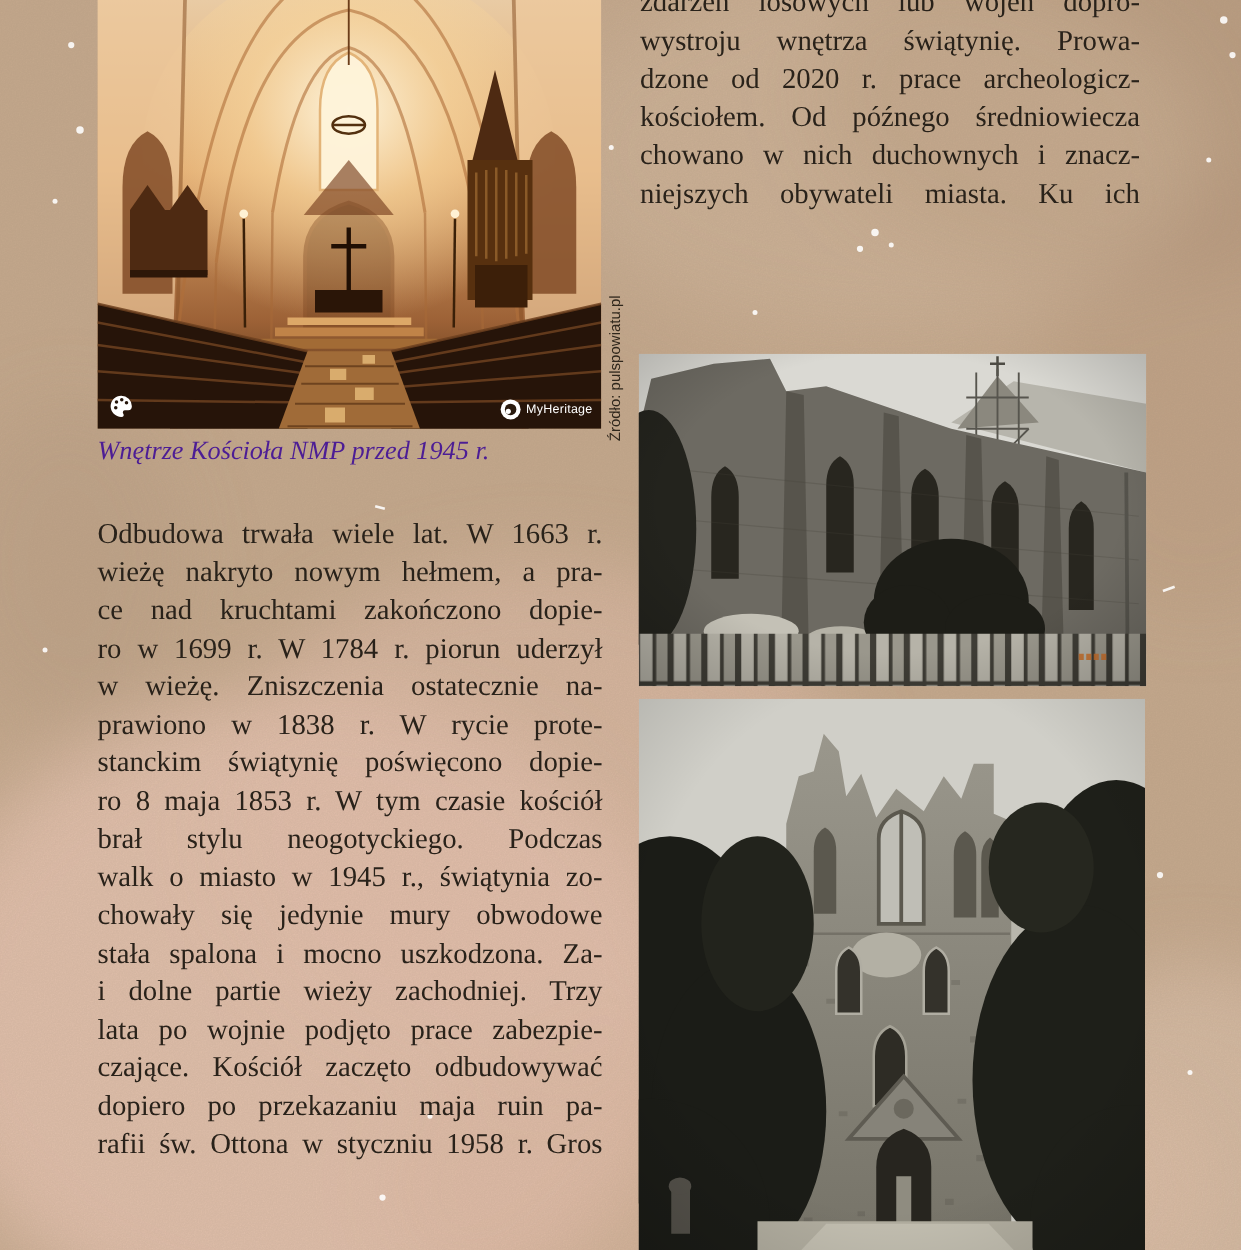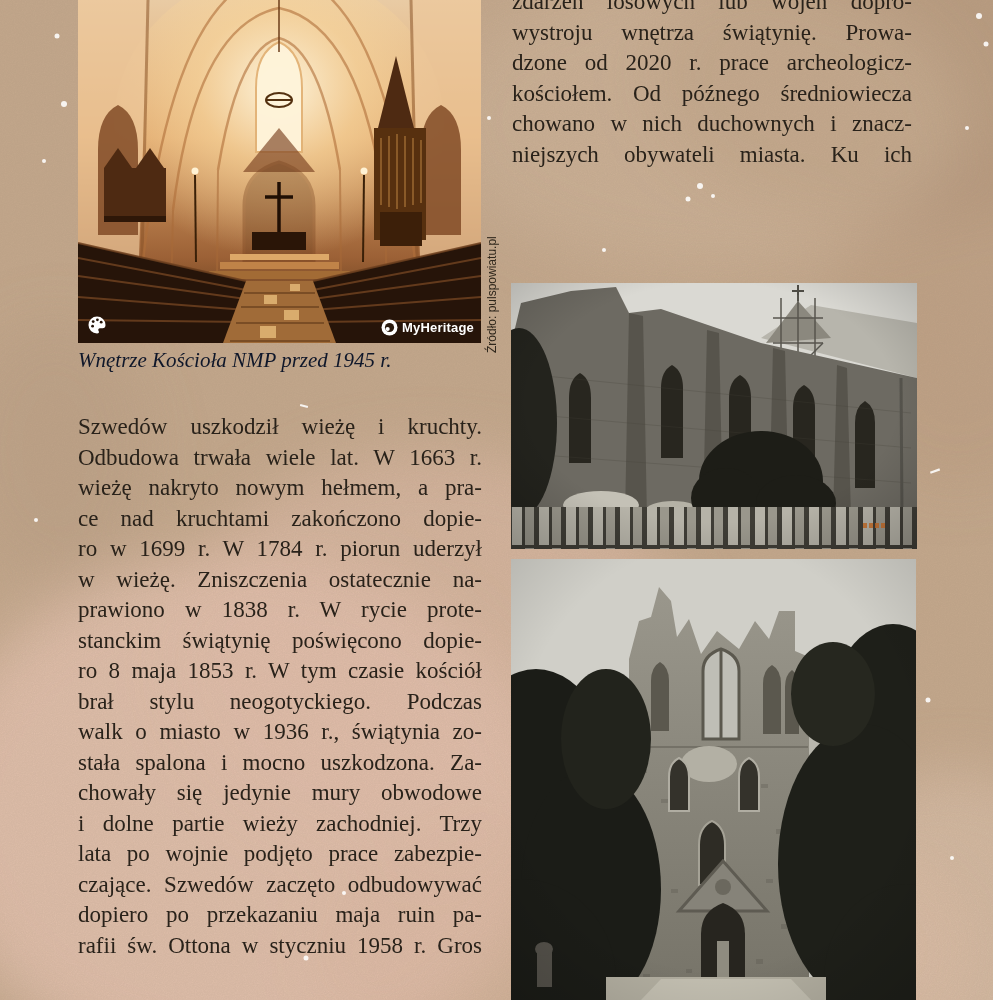--- a/index.html
+++ b/index.html
@@ -9,38 +9,38 @@
     background:#c7aa8e; font-family:"Liberation Serif", serif;
   }
   .texture { position:absolute; left:0; top:0; z-index:0; pointer-events:none; }
   figure.photo { position:absolute; z-index:1; }
   figure.photo svg { display:block; }
   .photo-interior { left:78px; top:0; width:403px; height:343px; }
   .photo-ruins1   { left:511px; top:283px; width:406px; height:266px; }
   .photo-ruins2   { left:511px; top:559px; width:405px; height:441px; }
   .caption {
     position:absolute; z-index:2; left:78px; top:348px; width:404px;
-    font-style:italic; font-size:21px; color:#0f172a;
+    font-style:italic; font-size:21px; color:#4c1d95;
   }
   .col {
     position:absolute; z-index:2; color:#29221a;
     font-size:23px; line-height:30.5px;
   }
   .col .tline { text-align:justify; text-align-last:justify; height:30.5px; }
   .col-left  { left:78px;  top:412px; width:404px; }
   .col-right { left:512px; top:-13px; width:400px; }
   .source-label {
     position:absolute; z-index:2; left:485px; top:353px;
     transform:rotate(-90deg); transform-origin:0 0; white-space:nowrap;
     font-family:"Liberation Sans", sans-serif; font-size:12px; color:#2f271c;
   }
   .mh-watermark {
     position:absolute; z-index:3; right:7px; bottom:7px;
     display:flex; align-items:center; gap:4px; color:#fff;
-    font-family:"Liberation Sans", sans-serif; font-size:13px; font-weight:700;
+    font-family:"Liberation Sans", sans-serif; font-size:10px; font-weight:400;
     letter-spacing:.2px;
   }
   .palette-wrap { position:absolute; z-index:3; left:9px; bottom:8px; }
 </style>
 </head>
 <body>
 
 <div class="page">
 
   <svg class="texture" width="993" height="1000" viewBox="0 0 993 1000">
@@ -219,36 +219,35 @@
   <div class="col col-right">
       <div class="tline">zdarzeń losowych lub wojen dopro-</div>
       <div class="tline">wystroju wnętrza świątynię. Prowa-</div>
       <div class="tline">dzone od 2020 r. prace archeologicz-</div>
       <div class="tline">kościołem. Od późnego średniowiecza</div>
       <div class="tline">chowano w nich duchownych i znacz-</div>
       <div class="tline">niejszych obywateli miasta. Ku ich</div>
     </div>
 
   <div class="col col-left">
-      <div class="tline">Szwedów uszkodził wieżę i kruchty.</div>
       <div class="tline">Odbudowa trwała wiele lat. W 1663 r.</div>
       <div class="tline">wieżę nakryto nowym hełmem, a pra-</div>
       <div class="tline">ce nad kruchtami zakończono dopie-</div>
       <div class="tline">ro w 1699 r. W 1784 r. piorun uderzył</div>
       <div class="tline">w wieżę. Zniszczenia ostatecznie na-</div>
       <div class="tline">prawiono w 1838 r. W rycie prote-</div>
       <div class="tline">stanckim świątynię poświęcono dopie-</div>
       <div class="tline">ro 8 maja 1853 r. W tym czasie kościół</div>
       <div class="tline">brał stylu neogotyckiego. Podczas</div>
-      <div class="tline">walk o miasto w 1936 r., świątynia zo-</div>
+      <div class="tline">walk o miasto w 1945 r., świątynia zo-</div>
+      <div class="tline">chowały się jedynie mury obwodowe</div>
       <div class="tline">stała spalona i mocno uszkodzona. Za-</div>
-      <div class="tline">chowały się jedynie mury obwodowe</div>
       <div class="tline">i dolne partie wieży zachodniej. Trzy</div>
       <div class="tline">lata po wojnie podjęto prace zabezpie-</div>
-      <div class="tline">czające. Szwedów zaczęto odbudowywać</div>
+      <div class="tline">czające. Kościół zaczęto odbudowywać</div>
       <div class="tline">dopiero po przekazaniu maja ruin pa-</div>
       <div class="tline">rafii św. Ottona w styczniu 1958 r. Gros</div>
     </div>
 
   <figure class="photo photo-ruins1">
     <svg width="406" height="266" viewBox="0 0 406 266">
       <defs>
         <pattern id="fence" x="0" y="0" width="27" height="44" patternUnits="userSpaceOnUse">
           <rect width="27" height="44" fill="#3f3d36"></rect>
           <rect x="1" y="2" width="10" height="40" fill="#b6b3a8"></rect>

